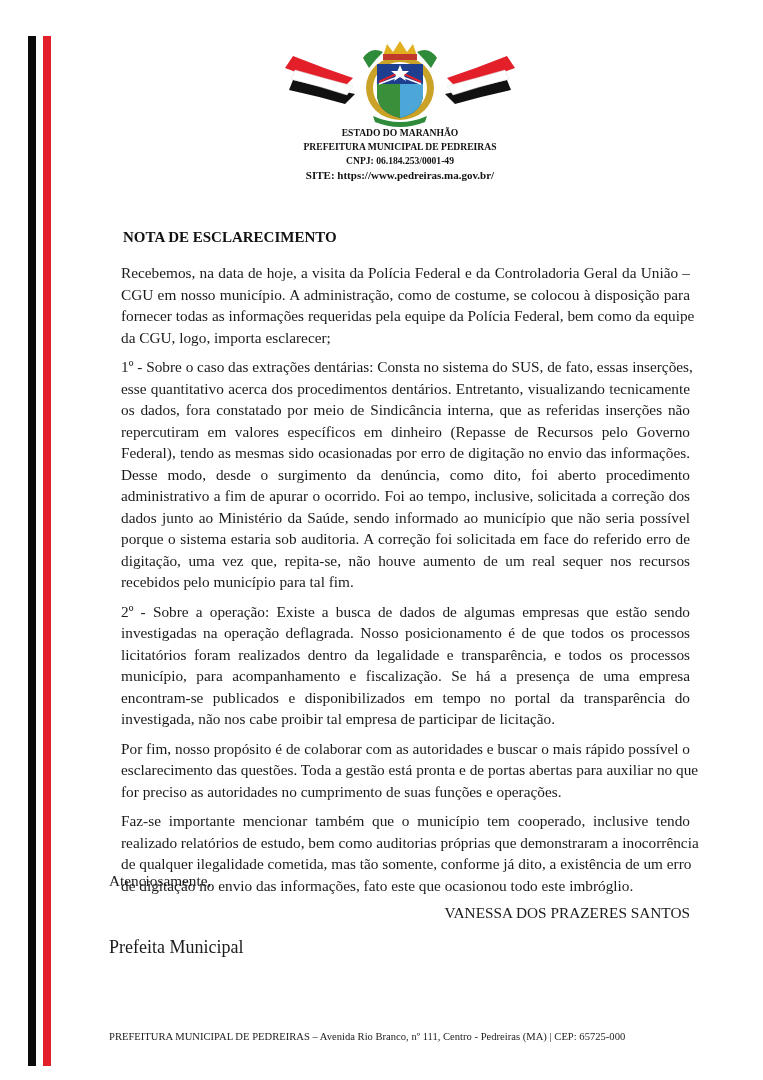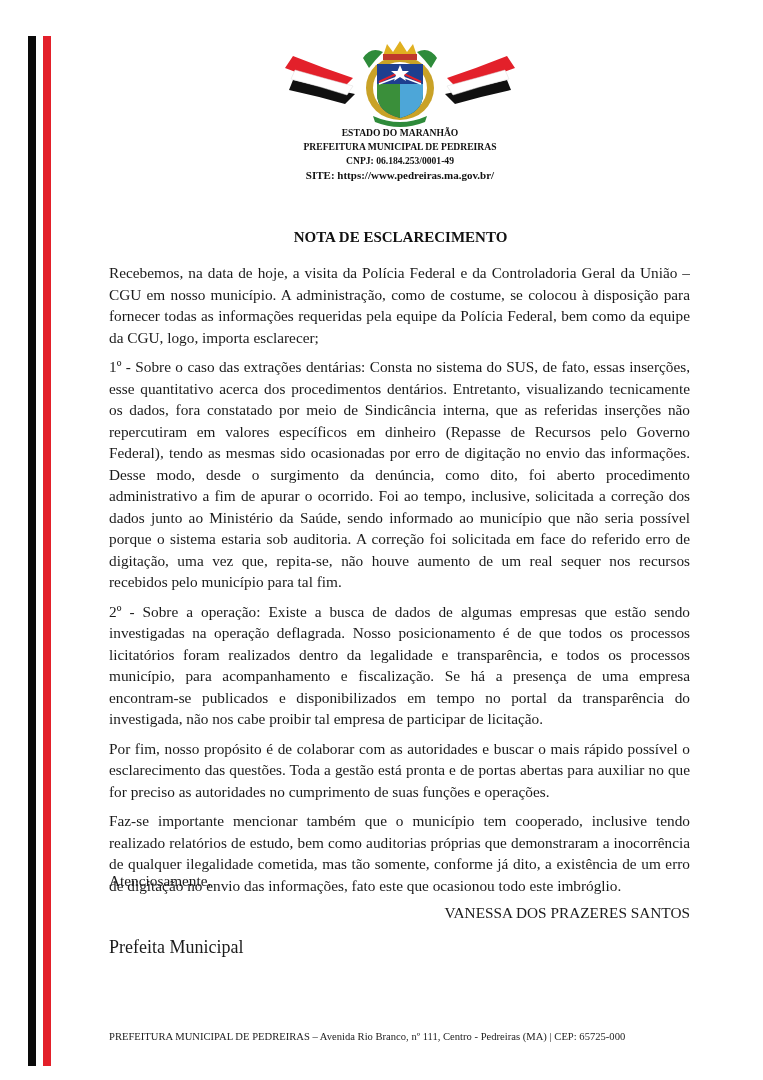--- a/index.html
+++ b/index.html
@@ -7,25 +7,25 @@
          font-family: "Liberation Serif", "DejaVu Serif", serif; color: #1a1a1a; }
   .stripe { position: absolute; top: 36px; height: 1030px; width: 8px; }
   .stripe.black { left: 28px; background: #0a0a0a; }
   .stripe.red { left: 43px; background: #e3202a; }
 
   .logo { position: absolute; left: 283px; top: 38px; width: 234px; height: 90px; }
   .header-lines { position: absolute; left: 250px; width: 300px; top: 126px; text-align: center;
                   font-weight: bold; font-size: 9.6px; line-height: 14px; color: #111; }
   .header-lines .site { font-size: 11px; }
 
-  .title { position: absolute; left: 110px; width: 581px; top: 229px; text-align: center;
+  .title { position: absolute; left: 123px; width: 581px; top: 229px; text-align: left;
            font-weight: bold; font-size: 15px; color: #111; }
 
   .body { position: absolute; left: 109px; width: 581px; top: 262px; font-size: 15.3px; }
-  .para { margin: 0 0 8px 0; }
+  .para { margin: 0 0 8px 12px; }
   .line { display: block; height: 21.5px; line-height: 21.5px; white-space: nowrap;
           text-align: justify; text-align-last: justify; }
   .line.last { text-align: center; text-align-last: left; }
 
   .closing { position: absolute; left: 109px; top: 872px; font-size: 15.3px; }
   .signer { position: absolute; left: 109px; width: 581px; top: 904px; text-align: right; font-size: 15.3px; }
   .role { position: absolute; left: 109px; width: 581px; top: 937px; text-align: left; font-size: 18px; }
 
   .footer { position: absolute; left: 109px; top: 1031px; font-size: 10.6px; color: #222; white-space: nowrap; }
 </style>

